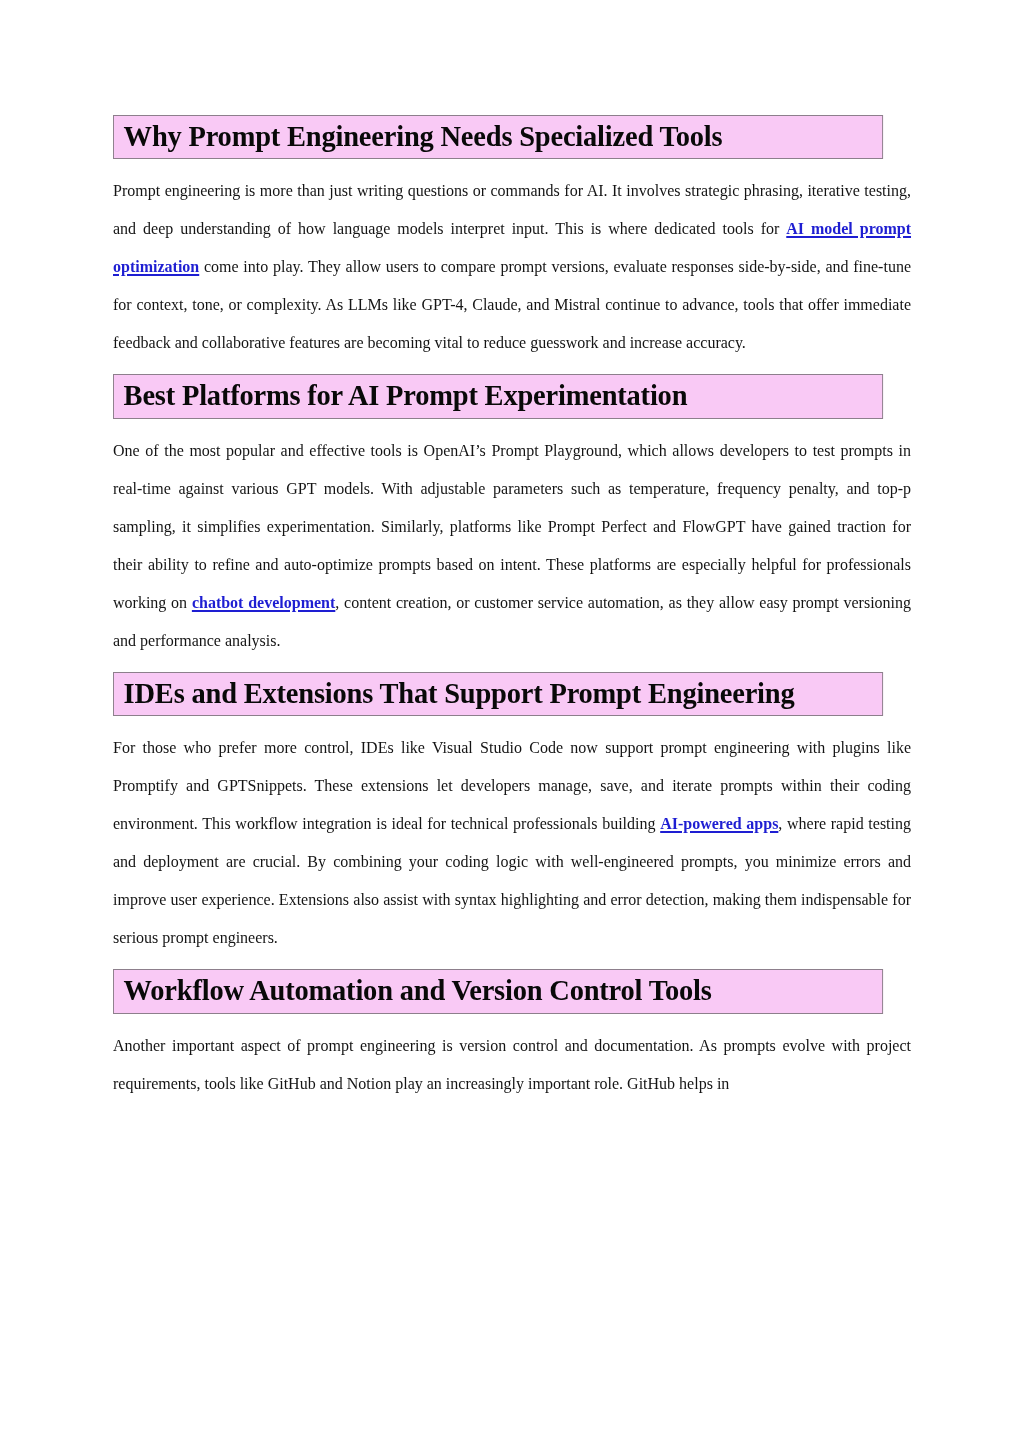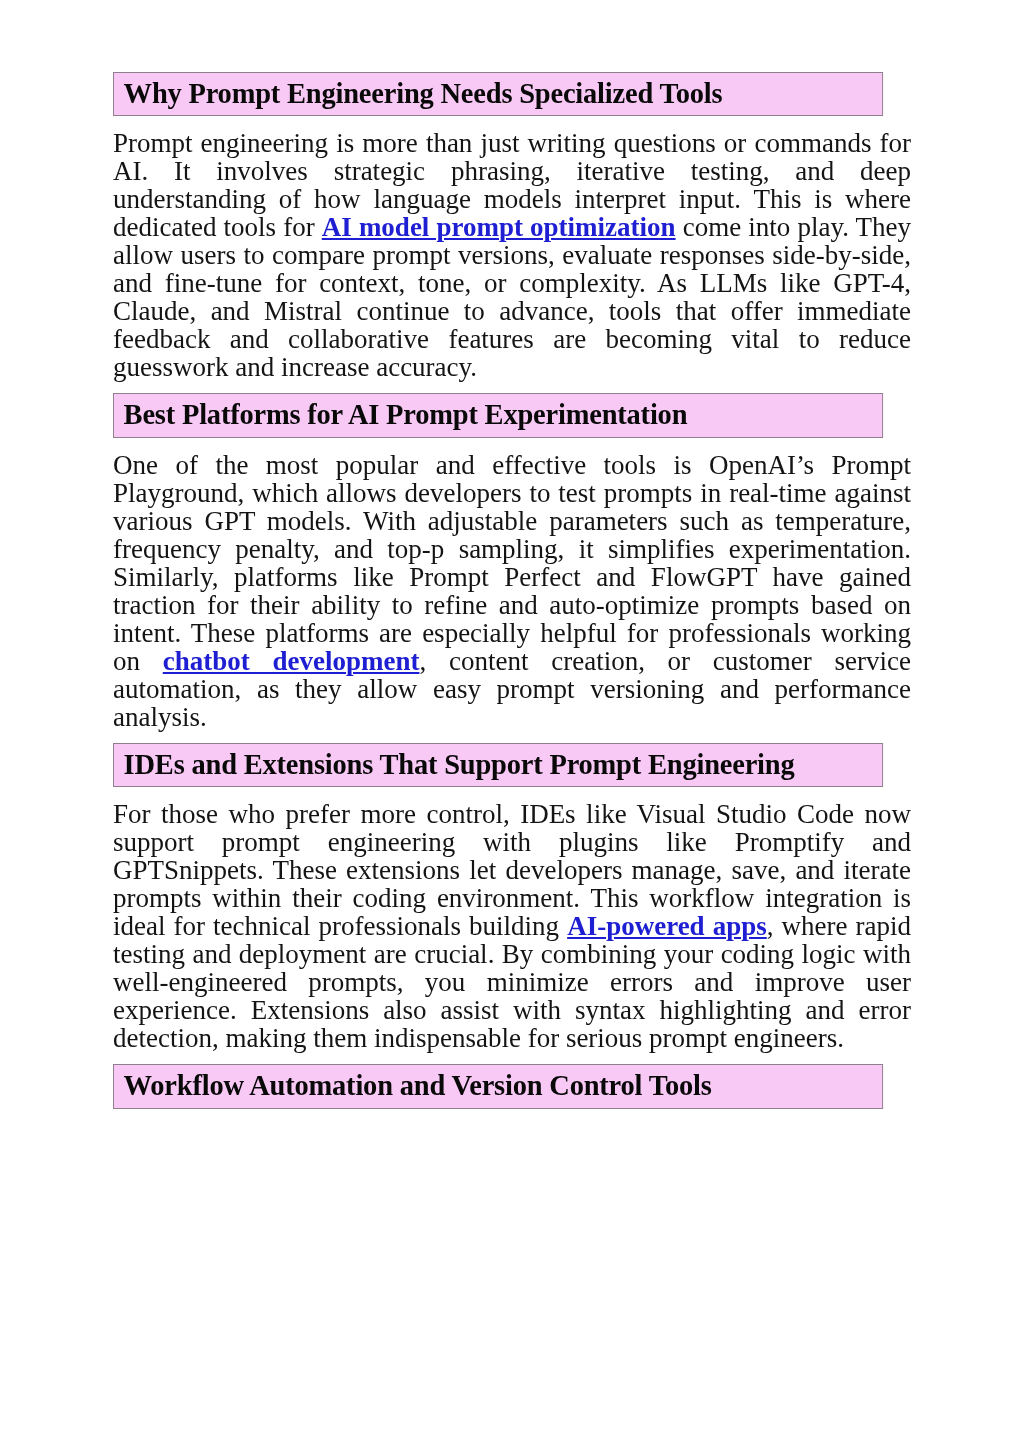--- a/index.html
+++ b/index.html
@@ -12,21 +12,21 @@
     height: 1448px;
     font-family: "Liberation Serif", "DejaVu Serif", serif;
     color: #0d0d0d;
     -webkit-font-smoothing: antialiased;
   }
   .page {
     position: relative;
     width: 925px;
     height: 1448px;
     box-sizing: border-box;
-    padding: 72px 113px 0 113px;
+    padding: 115px 113px 0 113px;
     background: #ffffff;
     border-radius: 16px;
   }
   .doc-body {
     width: 798px;
   }
   .section {
     margin: 0;
   }
   h2.section-heading {
@@ -41,22 +41,22 @@
     letter-spacing: -0.2px;
     color: #090909;
     box-sizing: border-box;
     transform: scaleX(0.965);
     transform-origin: left center;
     white-space: nowrap;
   }
   p.section-text {
     margin: 0;
     padding: 13px 0 12px 0;
-    font-size: 27px;
-    line-height: 28px;
+    font-size: 16px;
+    line-height: 38px;
     text-align: justify;
     text-justify: inter-word;
     color: #141414;
     hyphens: none;
   }
   p.section-text.last {
     padding-bottom: 0;
   }
   .bold-term {
     font-weight: normal;
@@ -92,16 +92,19 @@
 
     <section class="section">
       <h2 class="section-heading">IDEs and Extensions That Support Prompt Engineering</h2>
       <p class="section-text">
         <span>For those who prefer more control, IDEs like Visual Studio Code now support prompt engineering with plugins like Promptify and GPTSnippets. These extensions let developers manage, save, and iterate prompts within their coding environment. This workflow integration is ideal for technical professionals building </span><a class="inline-link" href="#">AI-powered apps</a><span>, where rapid testing and deployment are crucial. By combining your coding logic with well-engineered prompts, you minimize errors and improve user experience. Extensions also assist with syntax highlighting and error detection, making them indispensable for serious prompt engineers.</span>
       </p>
     </section>
 
     <section class="section">
       <h2 class="section-heading">Workflow Automation and Version Control Tools</h2>
+      <p class="section-text last">
+        <span>Another important aspect of prompt engineering is version control and documentation. As prompts evolve with project requirements, tools like GitHub and Notion play an increasingly important role. GitHub helps in</span>
+      </p>
     </section>
 
   </div>
 </div>
 
 </body></html>

